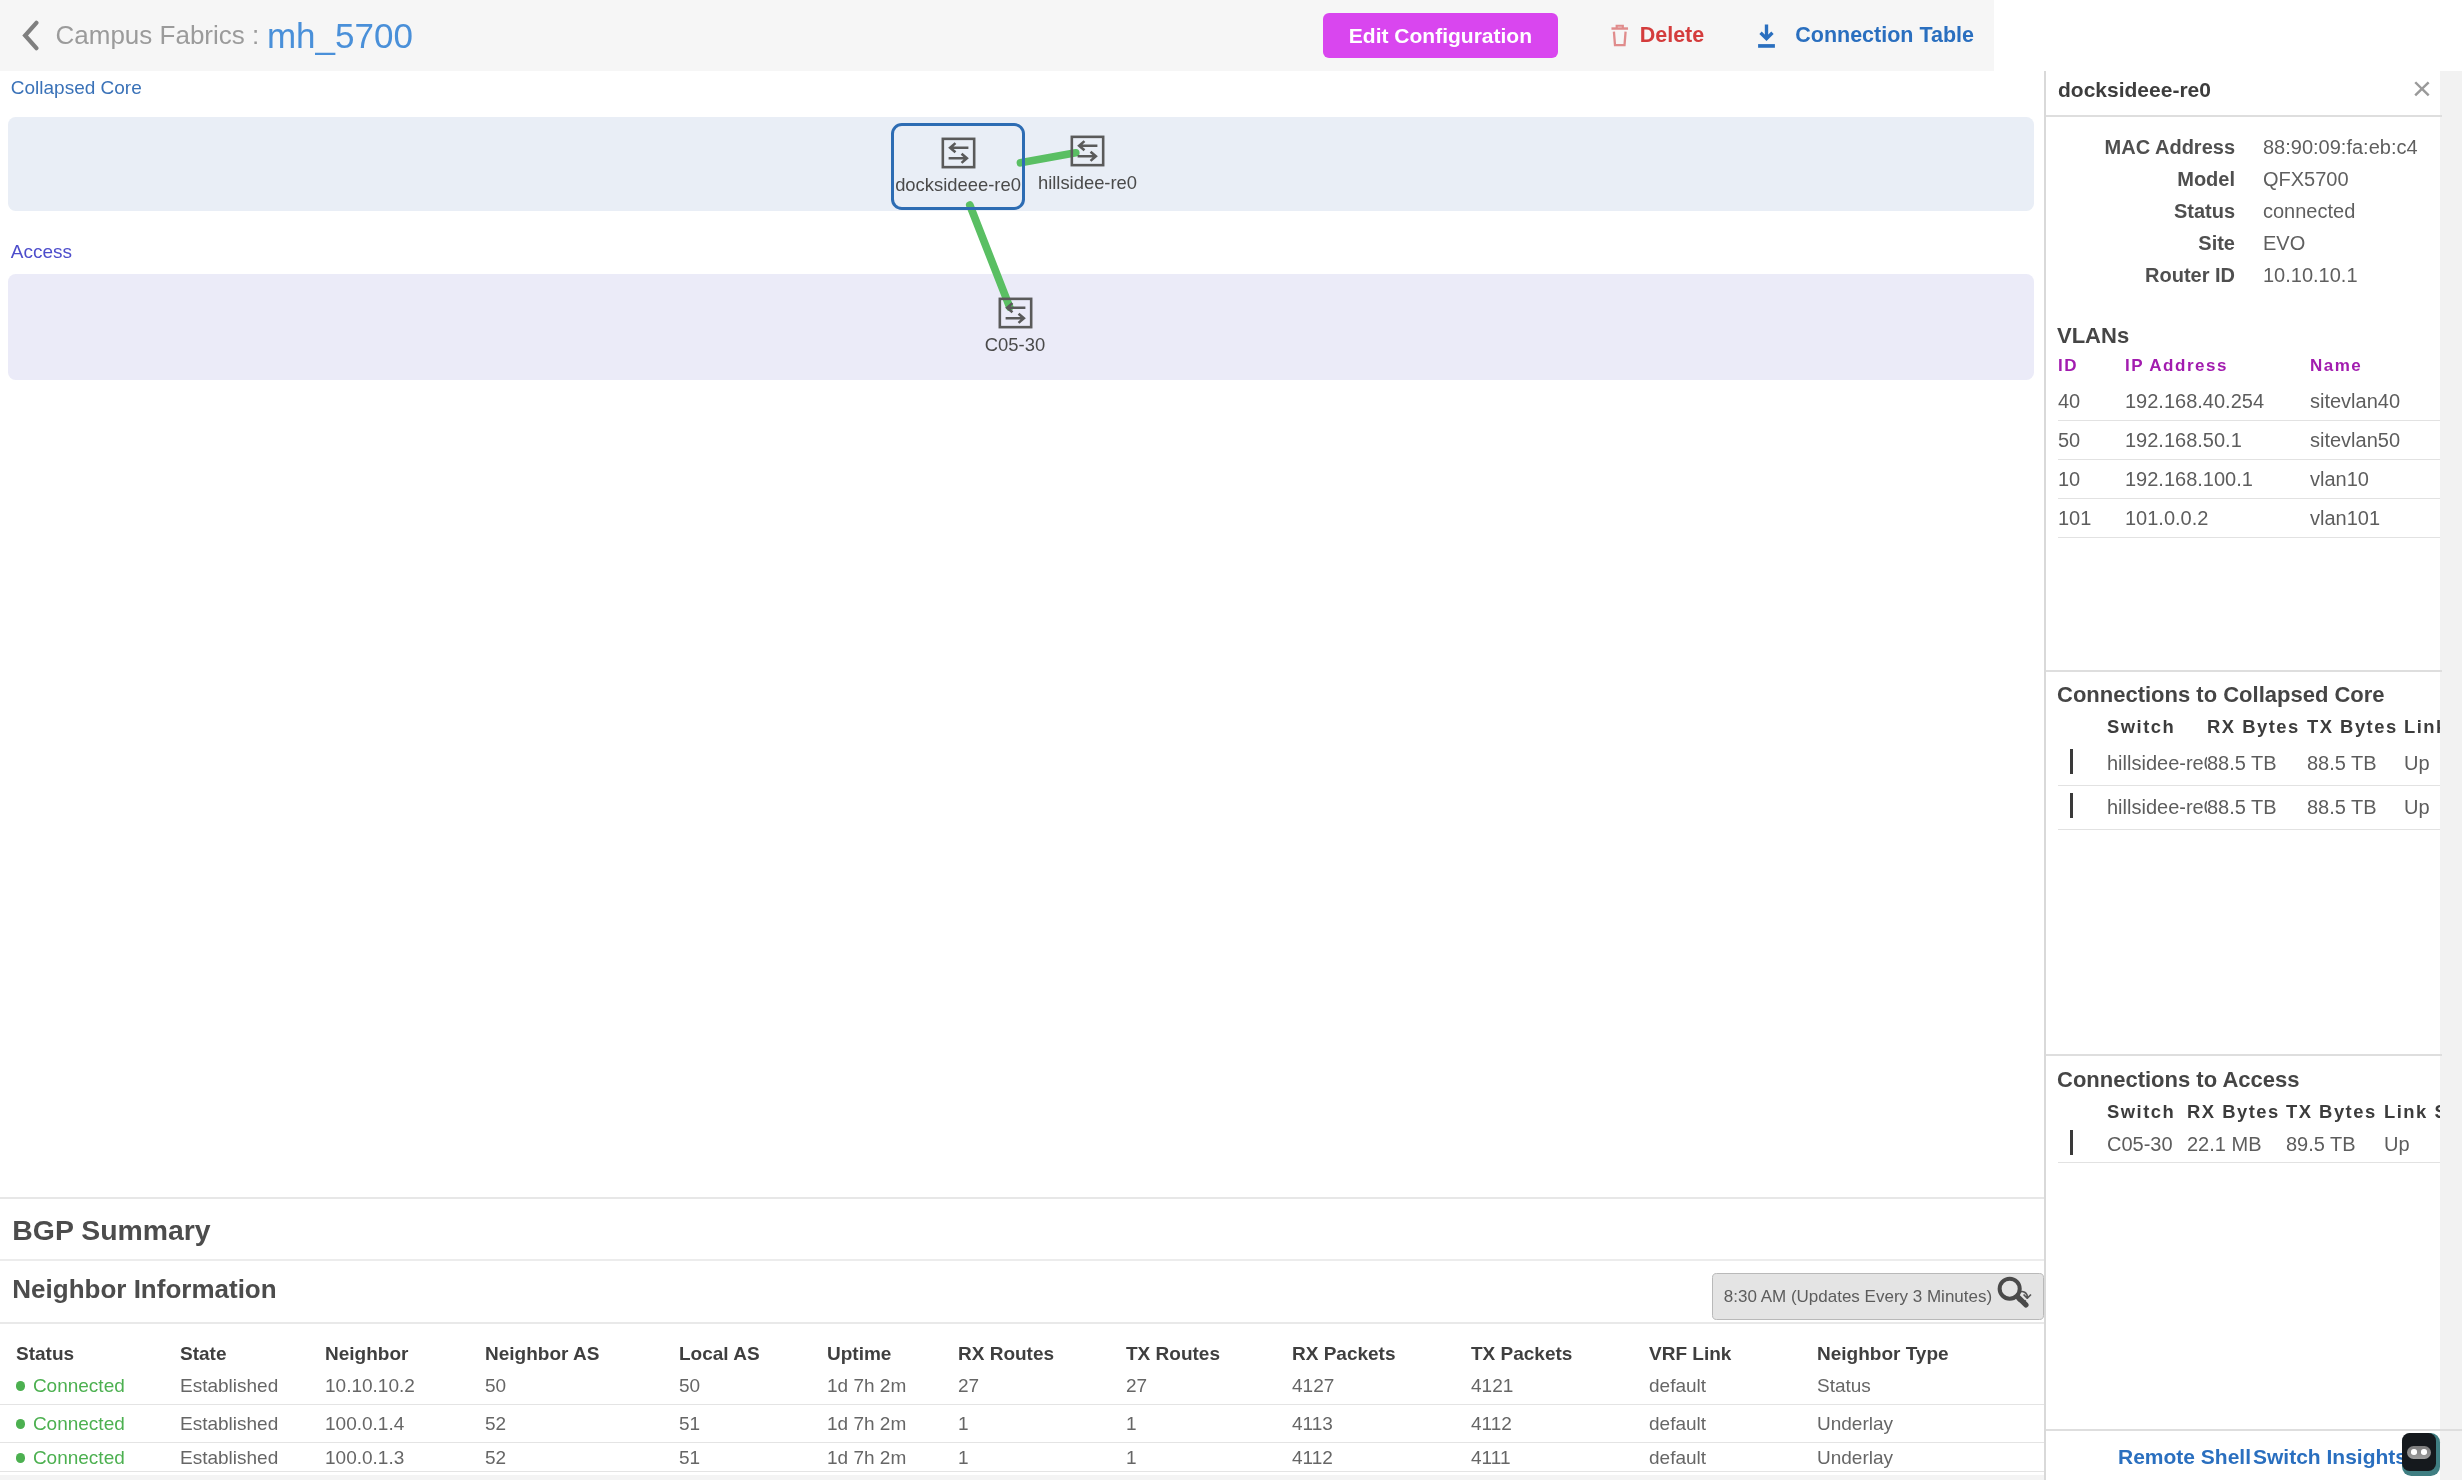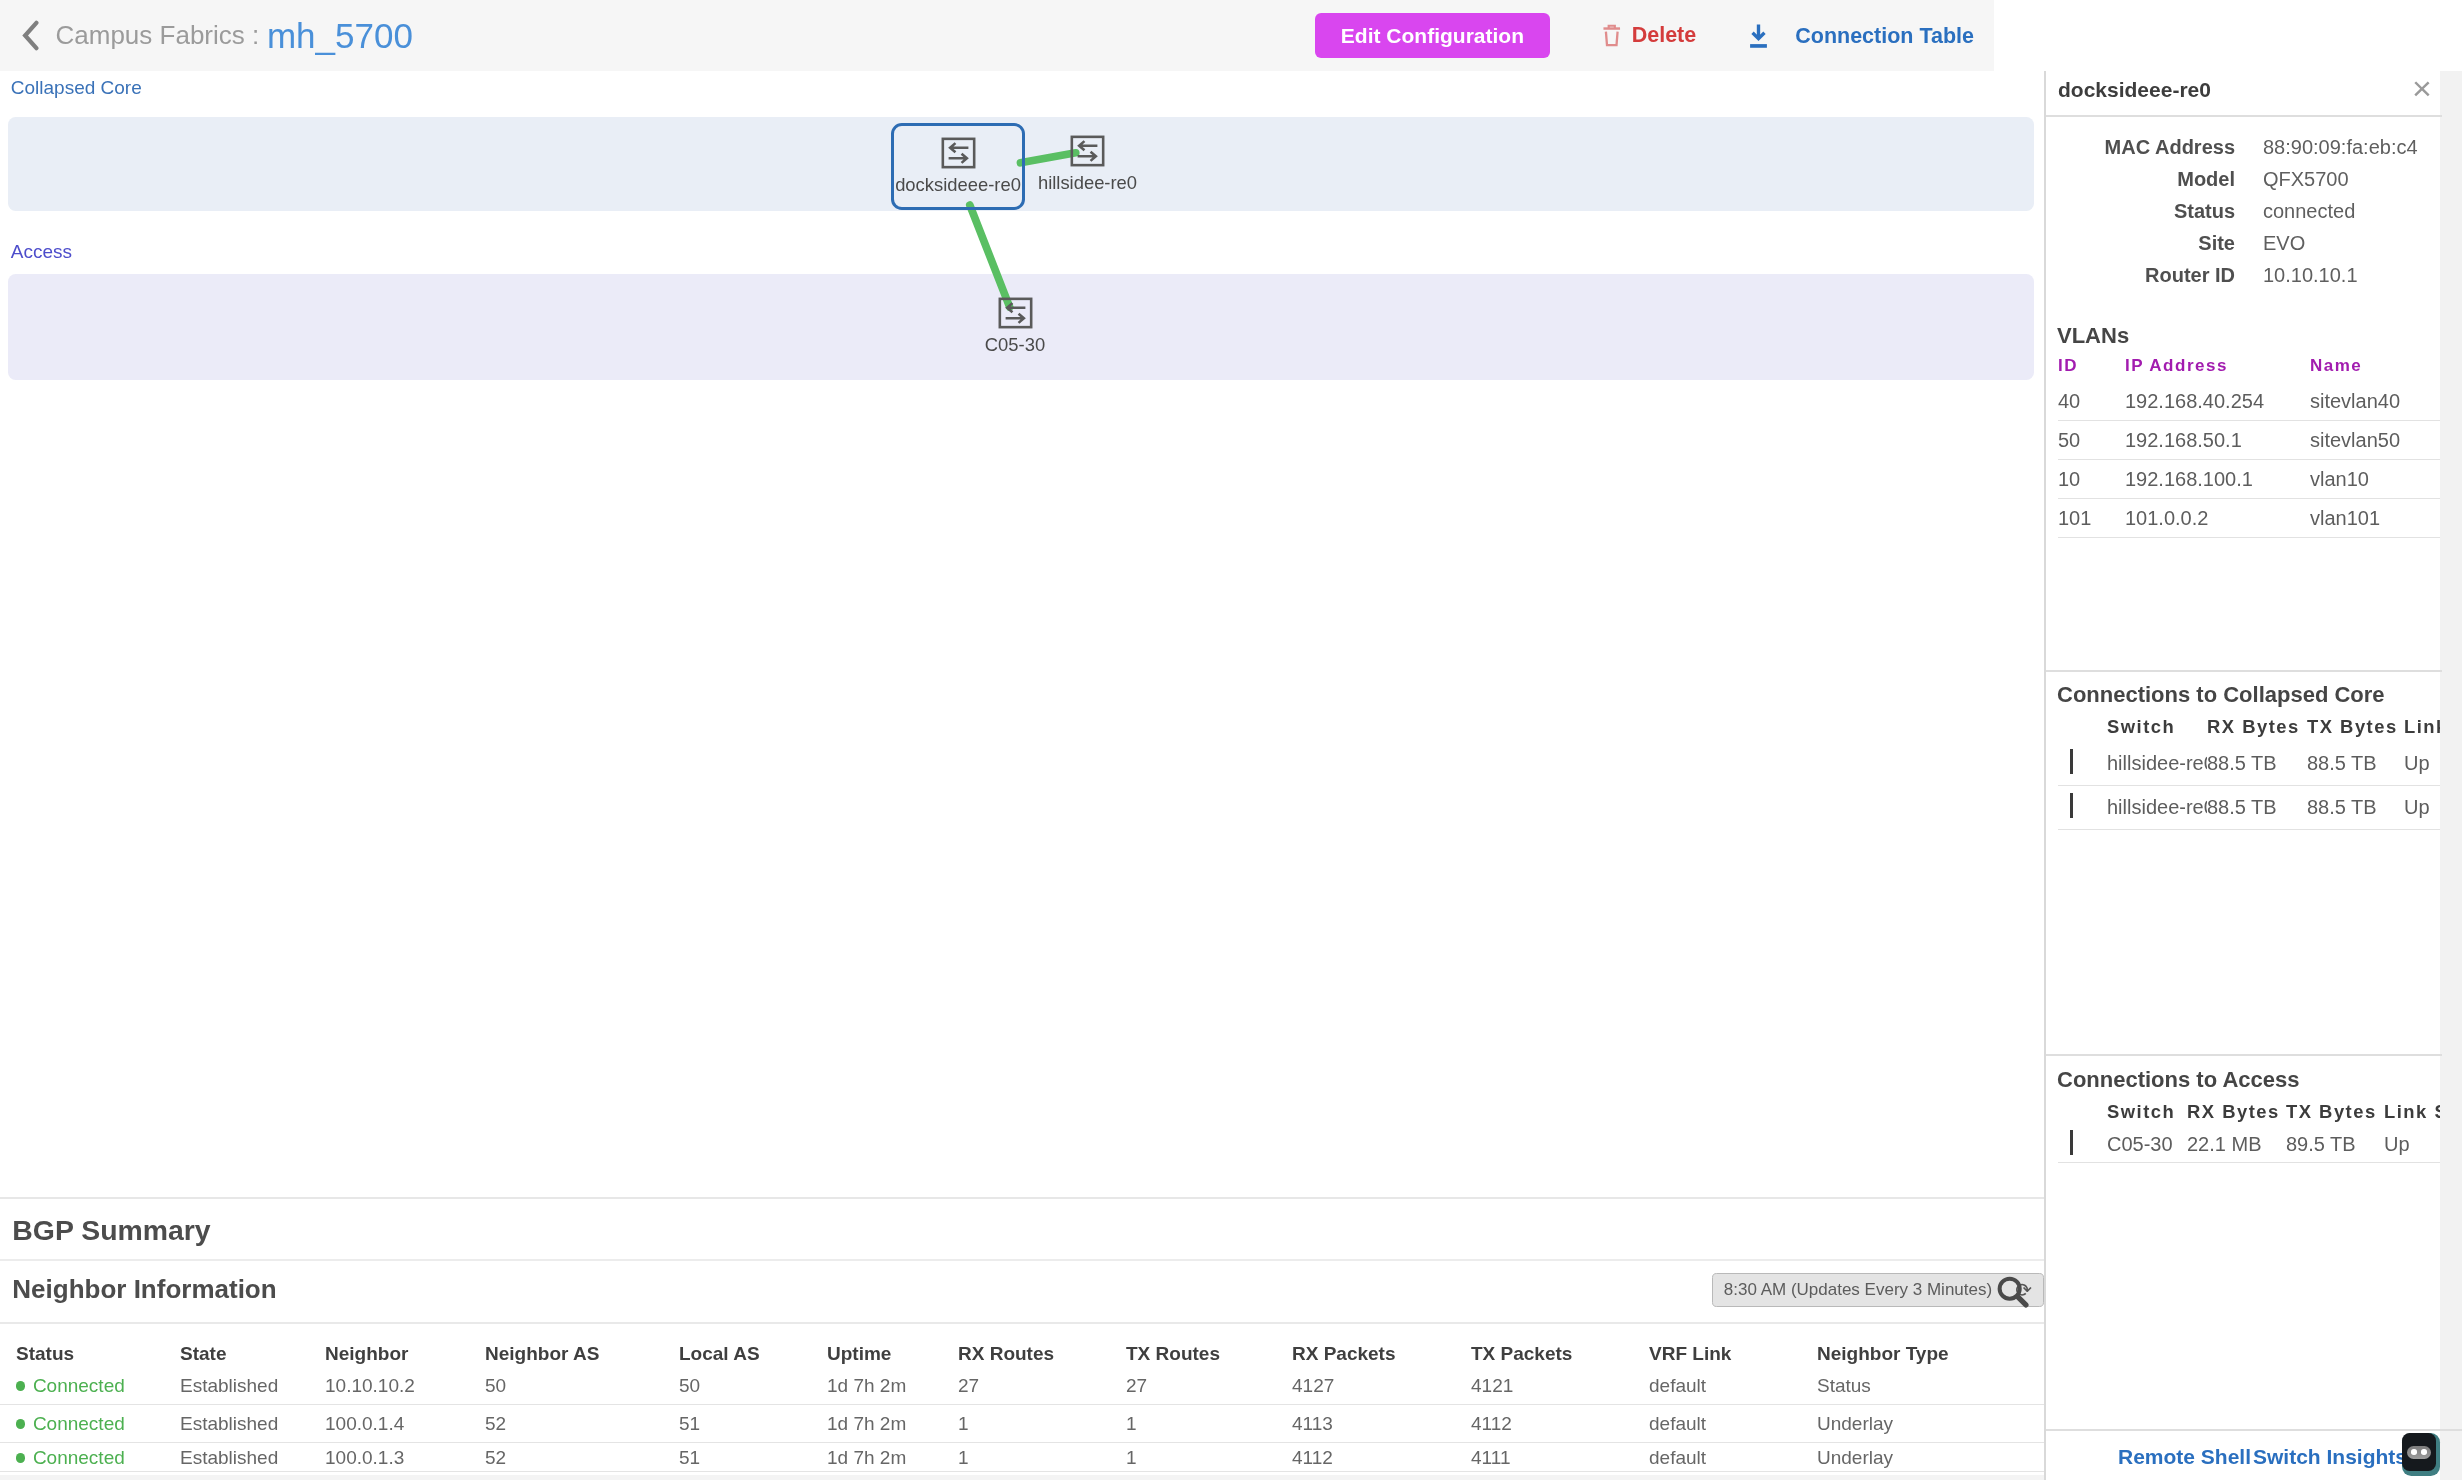--- a/index.html
+++ b/index.html
@@ -12,21 +12,21 @@
           display:flex;align-items:center;padding:0 20px;box-sizing:border-box}
   .backbtn{display:flex;align-items:center;cursor:pointer}
   .crumb{font-size:26px;color:#9b9b9b;margin:0 7.7px 0 14px;white-space:nowrap}
   .fabric-title{font-size:35px;color:#4a90d9;white-space:nowrap}
   .topbar-right{margin-left:auto;display:flex;align-items:center;gap:51px}
   .btn-edit{background:#d946ef;color:#fff;font-weight:bold;font-size:21px;
             padding:10.8px 26px;border-radius:6.1px;border:none;cursor:pointer;
             font-family:"Liberation Sans",sans-serif}
   .btn-delete{display:flex;align-items:center;gap:9.2px;color:#d43c3c;font-weight:bold;
               font-size:21.5px;cursor:pointer}
-  .btn-conn{display:flex;align-items:flex-end;gap:25px;color:#2a6fbf;font-weight:bold;
+  .btn-conn{display:flex;align-items:center;gap:17px;color:#2a6fbf;font-weight:bold;
             font-size:21.5px;cursor:pointer}
 
   
   .sec-label-core{left:10.8px;top:77px;font-size:19px;color:#3a72b8}
   .band-core{left:7.7px;top:117px;width:2026px;height:94px;background:#e9eef6;border-radius:7.7px}
   .sec-label-access{left:10.8px;top:241px;font-size:19px;color:#4d4dcb}
   .band-access{left:7.7px;top:274px;width:2026px;height:106px;background:#ebebf8;border-radius:7.7px}
   svg.lines{position:absolute;left:0;top:0;pointer-events:none}
   .node{position:absolute;display:flex;flex-direction:column;align-items:center;gap:5.4px;cursor:pointer}
   .node .nlabel{font-size:18.4px;color:#4a4a4a;white-space:nowrap}
@@ -70,21 +70,21 @@
               border-radius:7.7px;display:flex;align-items:center;justify-content:center}
   .robot-visor{width:24px;height:13px;background:linear-gradient(#7d7d7d,#9d9d9d);border-radius:7px;
                display:flex;gap:4.6px;align-items:center;justify-content:center}
   .eye{width:5.4px;height:5.4px;background:#fff;border-radius:50%}
 
   
   .bgp-topline{left:0;top:1197px;width:2044px;height:1.5px;background:#e7e7e7}
   .bgp-title{left:12.3px;top:1214px;font-size:28.4px;font-weight:bold;color:#4c4c4c}
   .bgp-div1{left:0;top:1259px;width:2044px;height:1.5px;background:#ececec}
   .nb-title{left:12.3px;top:1274px;font-size:26px;font-weight:bold;color:#4c4c4c}
-  .timepill{left:1712px;top:1273px;height:34px;box-sizing:border-box;border:1.5px solid #b9b9b9;
+  .timepill{left:1712px;top:1273px;height:47px;box-sizing:border-box;border:1.5px solid #b9b9b9;
             background:#e4e4e4;border-radius:4.6px;display:flex;align-items:center;gap:23px;
             padding:0 10.8px;font-size:17px;color:#5c5c5c;cursor:pointer;white-space:nowrap}
   .refresh{font-size:20px;color:#555}
   .searchbtn{left:1995px;top:1274px;cursor:pointer}
   .bgp-div2{left:0;top:1322px;width:2044px;height:1.5px;background:#e9e9e9}
   .bgp-grid{position:absolute;left:0;display:grid;width:2044px;box-sizing:border-box;padding-left:16px;
             grid-template-columns:164px 145px 160px 194px 148px 131px 168px 166px 179px 178px 168px 1fr;
             align-items:center;font-size:19px;color:#666}
   .bgp-head{top:1339px;height:29px;font-weight:bold;color:#3f3f3f}
   .r1{top:1368px;height:37px;border-bottom:1.5px solid #e4e4e4}

